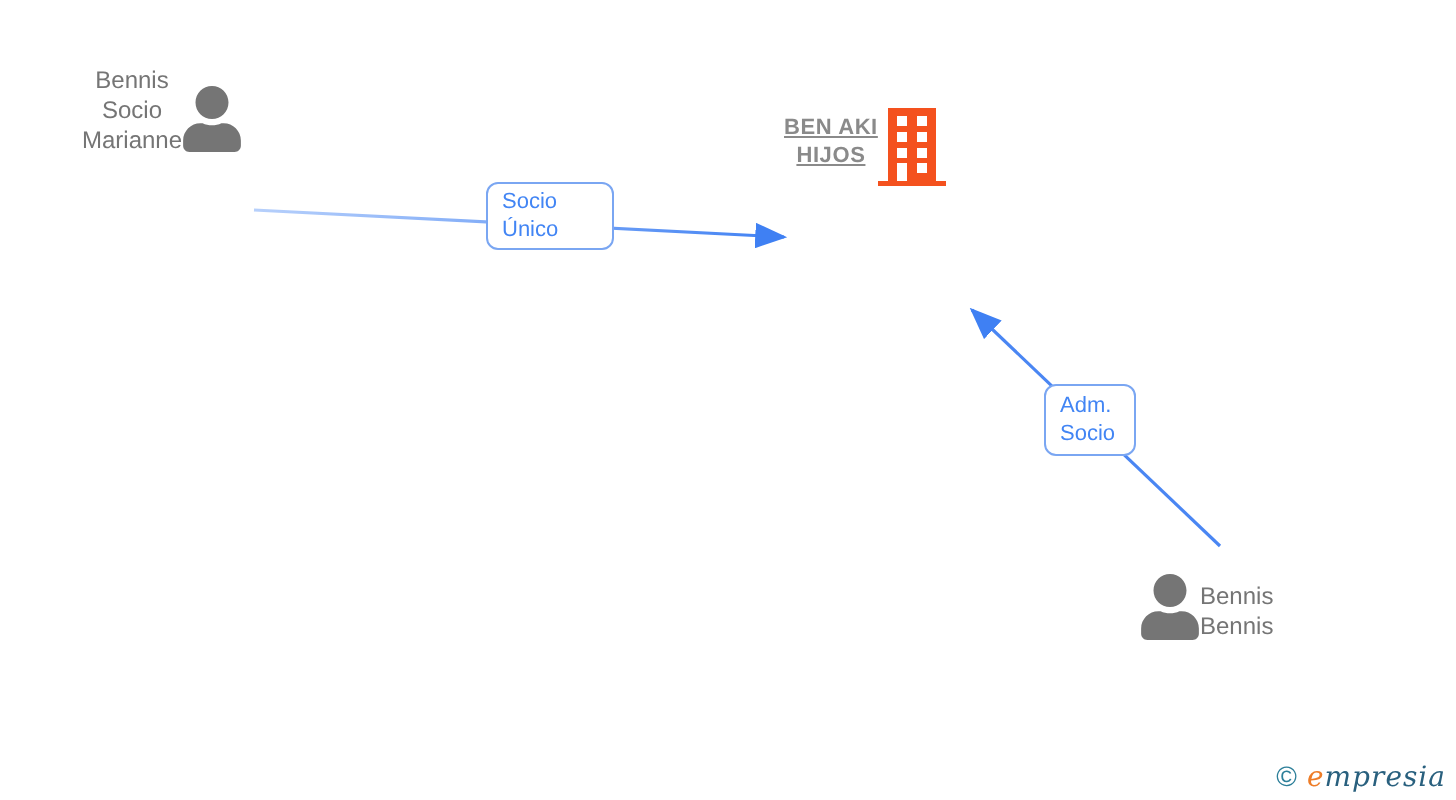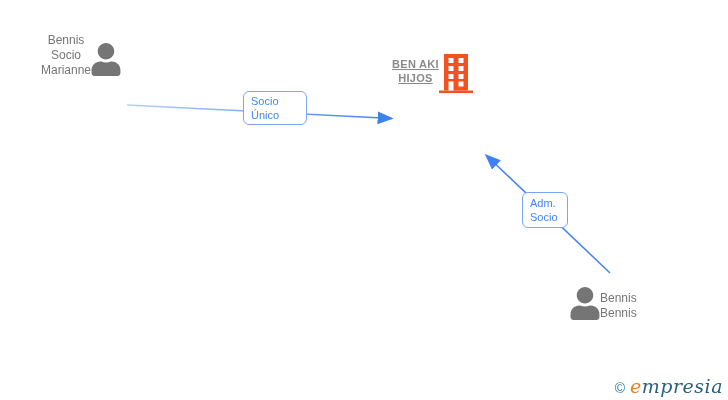--- a/index.html
+++ b/index.html
@@ -26,21 +26,21 @@
   .badge-socio{left:243px;top:91px;width:64px;height:34px;}
   .badge-adm{left:522px;top:192px;width:46px;height:36px;text-align:right;}
   .node-person-1{left:41px;top:33px;width:120px;}
   .node-company{left:392px;top:48px;width:120px;}
   .node-person-2{left:570px;top:286px;width:120px;}
   .logo{
     position:absolute;right:5px;bottom:3px;display:flex;align-items:baseline;cursor:pointer;
     font-family:"DejaVu Serif",serif;
   }
   .logo-c{color:#2d7f99;font-size:14px;margin-right:5px;font-family:"Liberation Sans",sans-serif;}
-  .logo-brand{font-style:italic;font-size:19px;letter-spacing:.5px;}
+  .logo-brand{font-style:italic;font-size:14px;letter-spacing:.5px;}
   .logo-e{color:#ee7d28;}
   .logo-rest{color:#29607e;}
 </style>
 </head>
 <body>
 
 <div class="canvas">
 
   <svg class="edges" width="728" height="400" viewBox="0 0 728 400">
     <defs>

